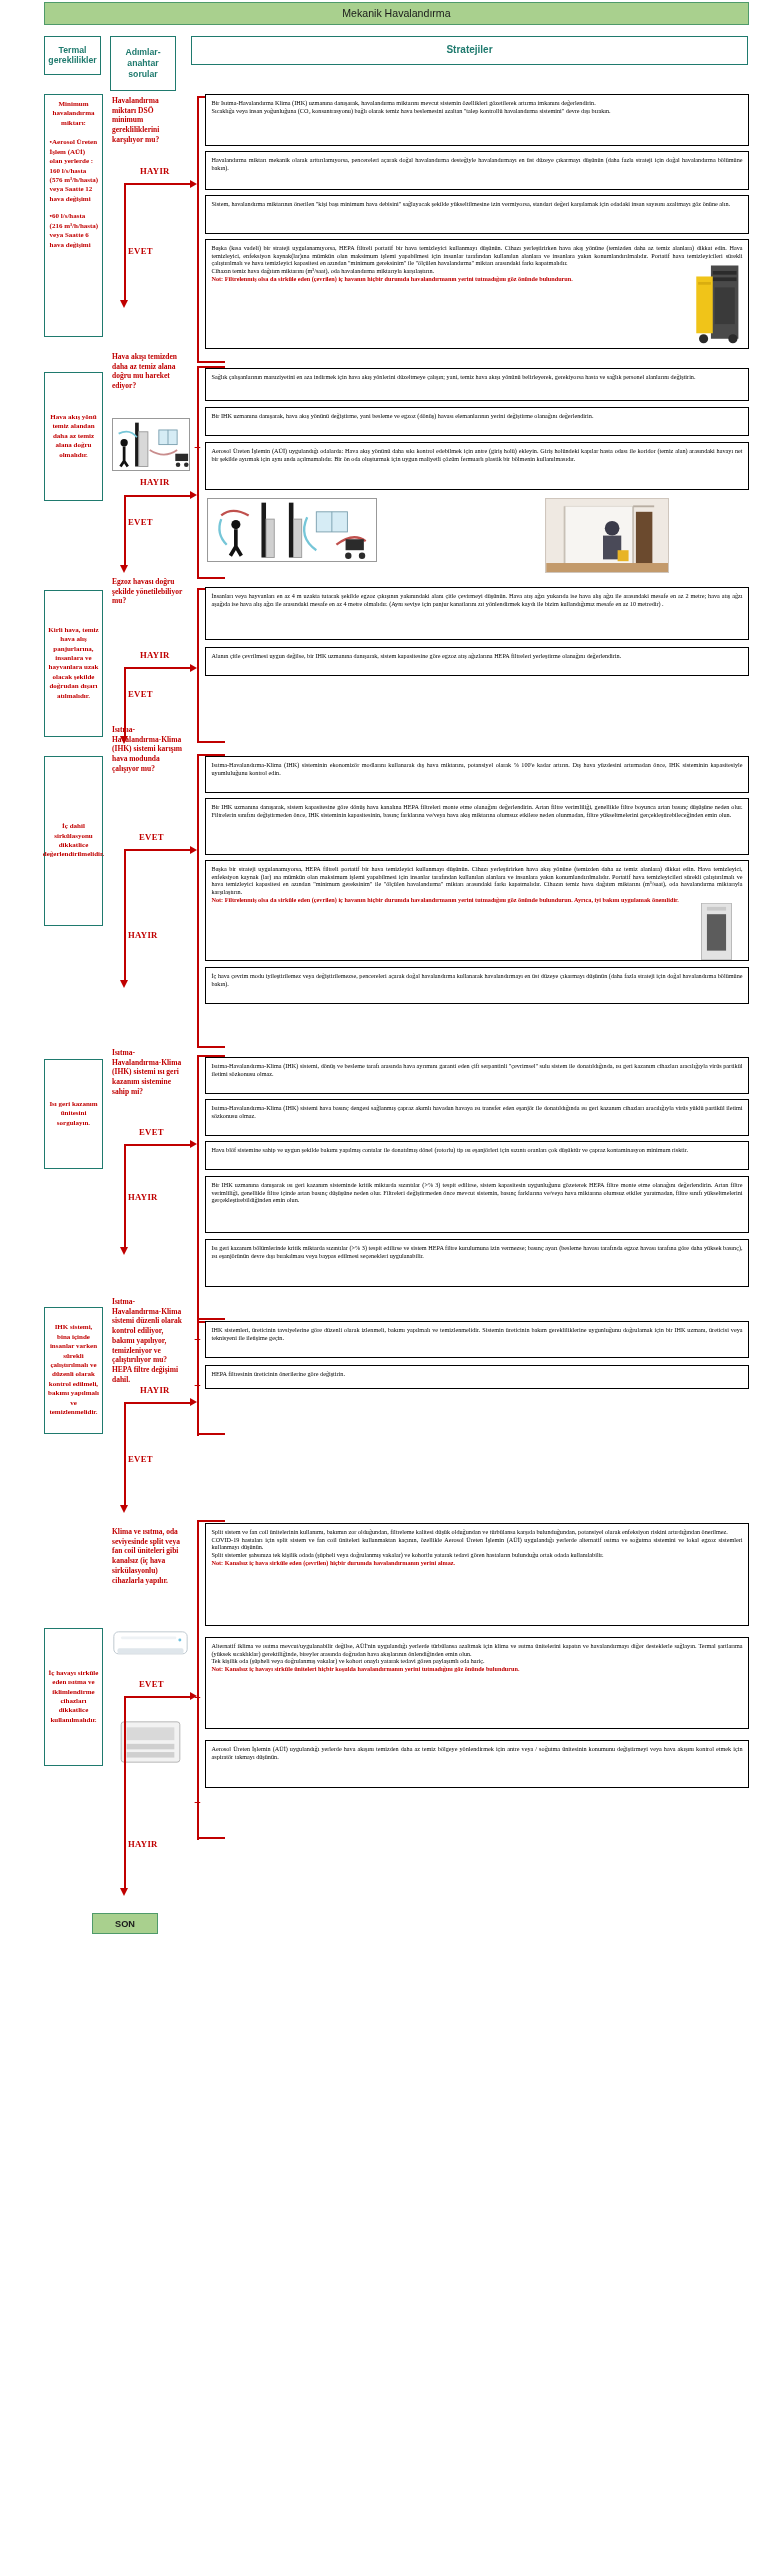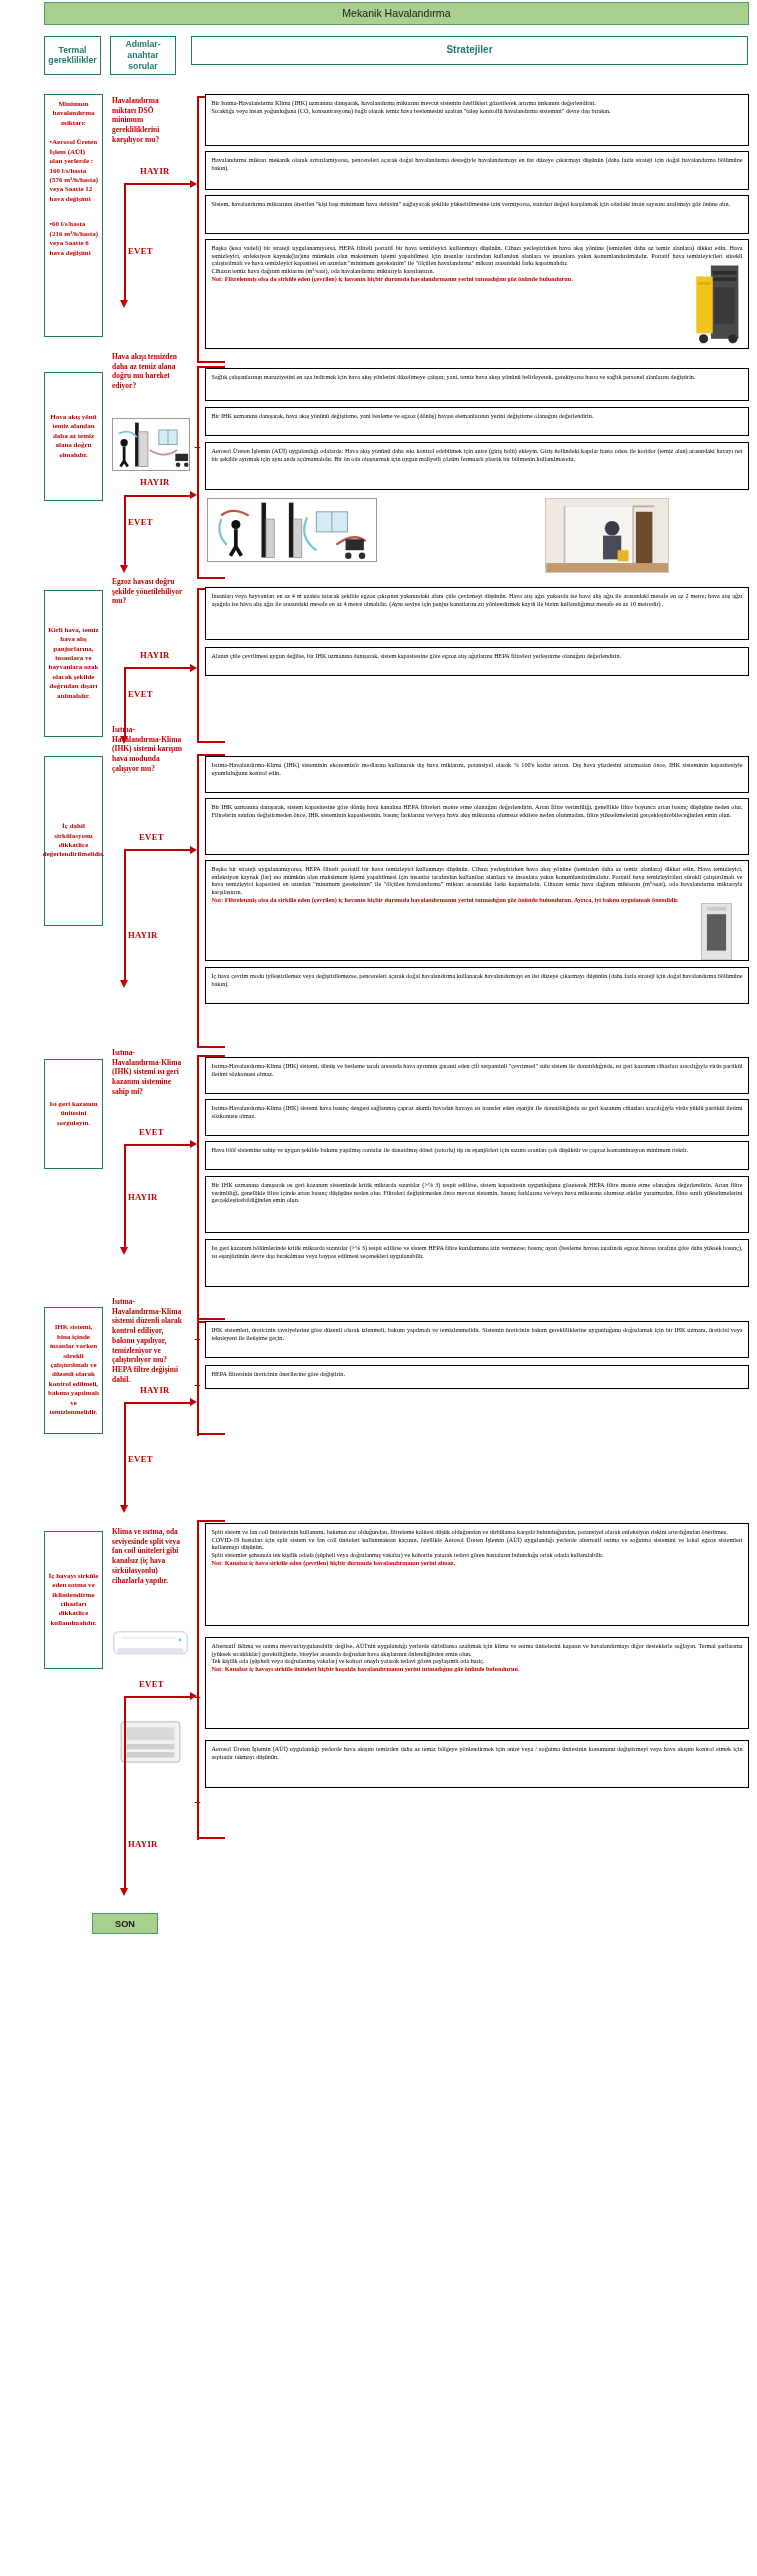--- a/index.html
+++ b/index.html
@@ -41,21 +41,21 @@
     font-family: "Liberation Sans", sans-serif;
     font-weight: bold;
     font-size: 8.7px;
     color: #1f7a6e;
     text-align: center;
     display: flex; align-items: center; justify-content: center;
     line-height: 1.25;
     padding: 1.8px;
   }
   #ch-min  { left: 0px;   top: 0; width: 57px;  height: 39px; }
-  #ch-step { left: 66px;  top: 0; width: 66px;  height: 39px; }
+  #ch-step { left: 66px;  top: 0; width: 66px;  height: 55px; }
   #ch-strat{ left: 147px; top: 0; width: 557px; height: 29px; font-size: 10px; }
 
   
   .flow { position: relative; margin-left: 44px; width: 714px; }
 
   .minbox {
     position: absolute;
     border: 1.2px solid #1f7a6e;
     background: #fff;
     color: #c00000;
@@ -167,21 +167,21 @@
   <div class="colheads">
     <div class="colhead" id="ch-min">Termal gereklilikler</div>
     <div class="colhead" id="ch-step">Adımlar-anahtar sorular</div>
     <div class="colhead" id="ch-strat">Stratejiler</div>
   </div>
 
   <div class="flow">
 
     <div class="minbox" style="left:0px; top:18.4px; width:59px; height:243px;">
       <div style="margin-bottom:10px;">Minimum havalandırma miktarı:</div>
-      <div class="bul" style="margin-bottom:16px;">•<span>Aerosol Üreten İşlem (AÜİ) olan yerlerde : 160 l/s/hasta (576 m³/h/hasta) veya Saatte 12 hava değişimi</span></div>
+      <div class="bul" style="margin-bottom:8px;">•<span>Aerosol Üreten İşlem (AÜİ) olan yerlerde : 160 l/s/hasta (576 m³/h/hasta) veya Saatte 12 hava değişimi</span></div>
       <div class="bul">•<span>60 l/s/hasta (216 m³/h/hasta) veya Saatte 6 hava değişimi</span></div>
     </div>
 
     <div class="qtext" style="left:68px; top:20px;">Havalandırma miktarı DSÖ minimum gerekliliklerini karşılıyor mu?</div>
 
     <div class="rail vline" style="left:153px; top:20px; height:266px;"></div>
     <div class="rail hline" style="left:153px; top:20px; width:27.6px;"></div>
     <div class="rail hline" style="left:153px; top:285px; width:27.6px;"></div>
 
     <div class="lbl" style="left:96px; top:90px;">HAYIR</div>
@@ -410,21 +410,21 @@
     <div class="plus" style="left:150px; top:1256px;">+</div>
     <div class="plus" style="left:150px; top:1302px;">+</div>
 
     <div class="sbox" style="left:161px; top:1245px; width:544px; height:37px;">
       <p>IHK sistemleri, üreticinin tavsiyelerine göre düzenli olarak izlenmeli, bakımı yapılmalı ve temizlenmelidir. Sistemin üreticinin bakım gerekliliklerine uygunluğunu doğrulamak için bir IHK uzmanı, üreticisi veya teknisyeni ile iletişime geçin.</p>
     </div>
     <div class="sbox" style="left:161px; top:1289px; width:544px; height:24px;">
       <p>HEPA filtresinin üreticinin önerilerine göre değiştirin.</p>
     </div>
 
-    <div class="minbox" style="left:0px; top:1455px; width:59px; height:138px; display:flex; align-items:center; justify-content:center;">
+    <div class="minbox" style="left:0px; top:1552px; width:59px; height:138px; display:flex; align-items:center; justify-content:center;">
       <div>İç havayı sirküle eden ısıtma ve iklimlendirme cihazları dikkatlice kullanılmalıdır.</div>
     </div>
     <div class="qtext" style="left:68px; top:1451px;">Klima ve ısıtma, oda seviyesinde split veya fan coil üniteleri gibi kanalsız (iç hava sirkülasyonlu) cihazlarla yapılır.</div>
 
     <div class="device" style="left:68px; top:1552px; width:77px; height:37px;">
       <svg width="77" height="37" viewBox="0 0 84 40">
         <rect x="2" y="4" width="80" height="24" rx="5" fill="#ffffff" stroke="#b9c4cc"></rect>
         <rect x="6" y="22" width="72" height="6" rx="2" fill="#dfe6eb"></rect>
         <rect x="10" y="9" width="60" height="3" rx="1" fill="#eef2f5"></rect>
         <circle cx="74" cy="13" r="1.6" fill="#6fc2e0"></circle>

